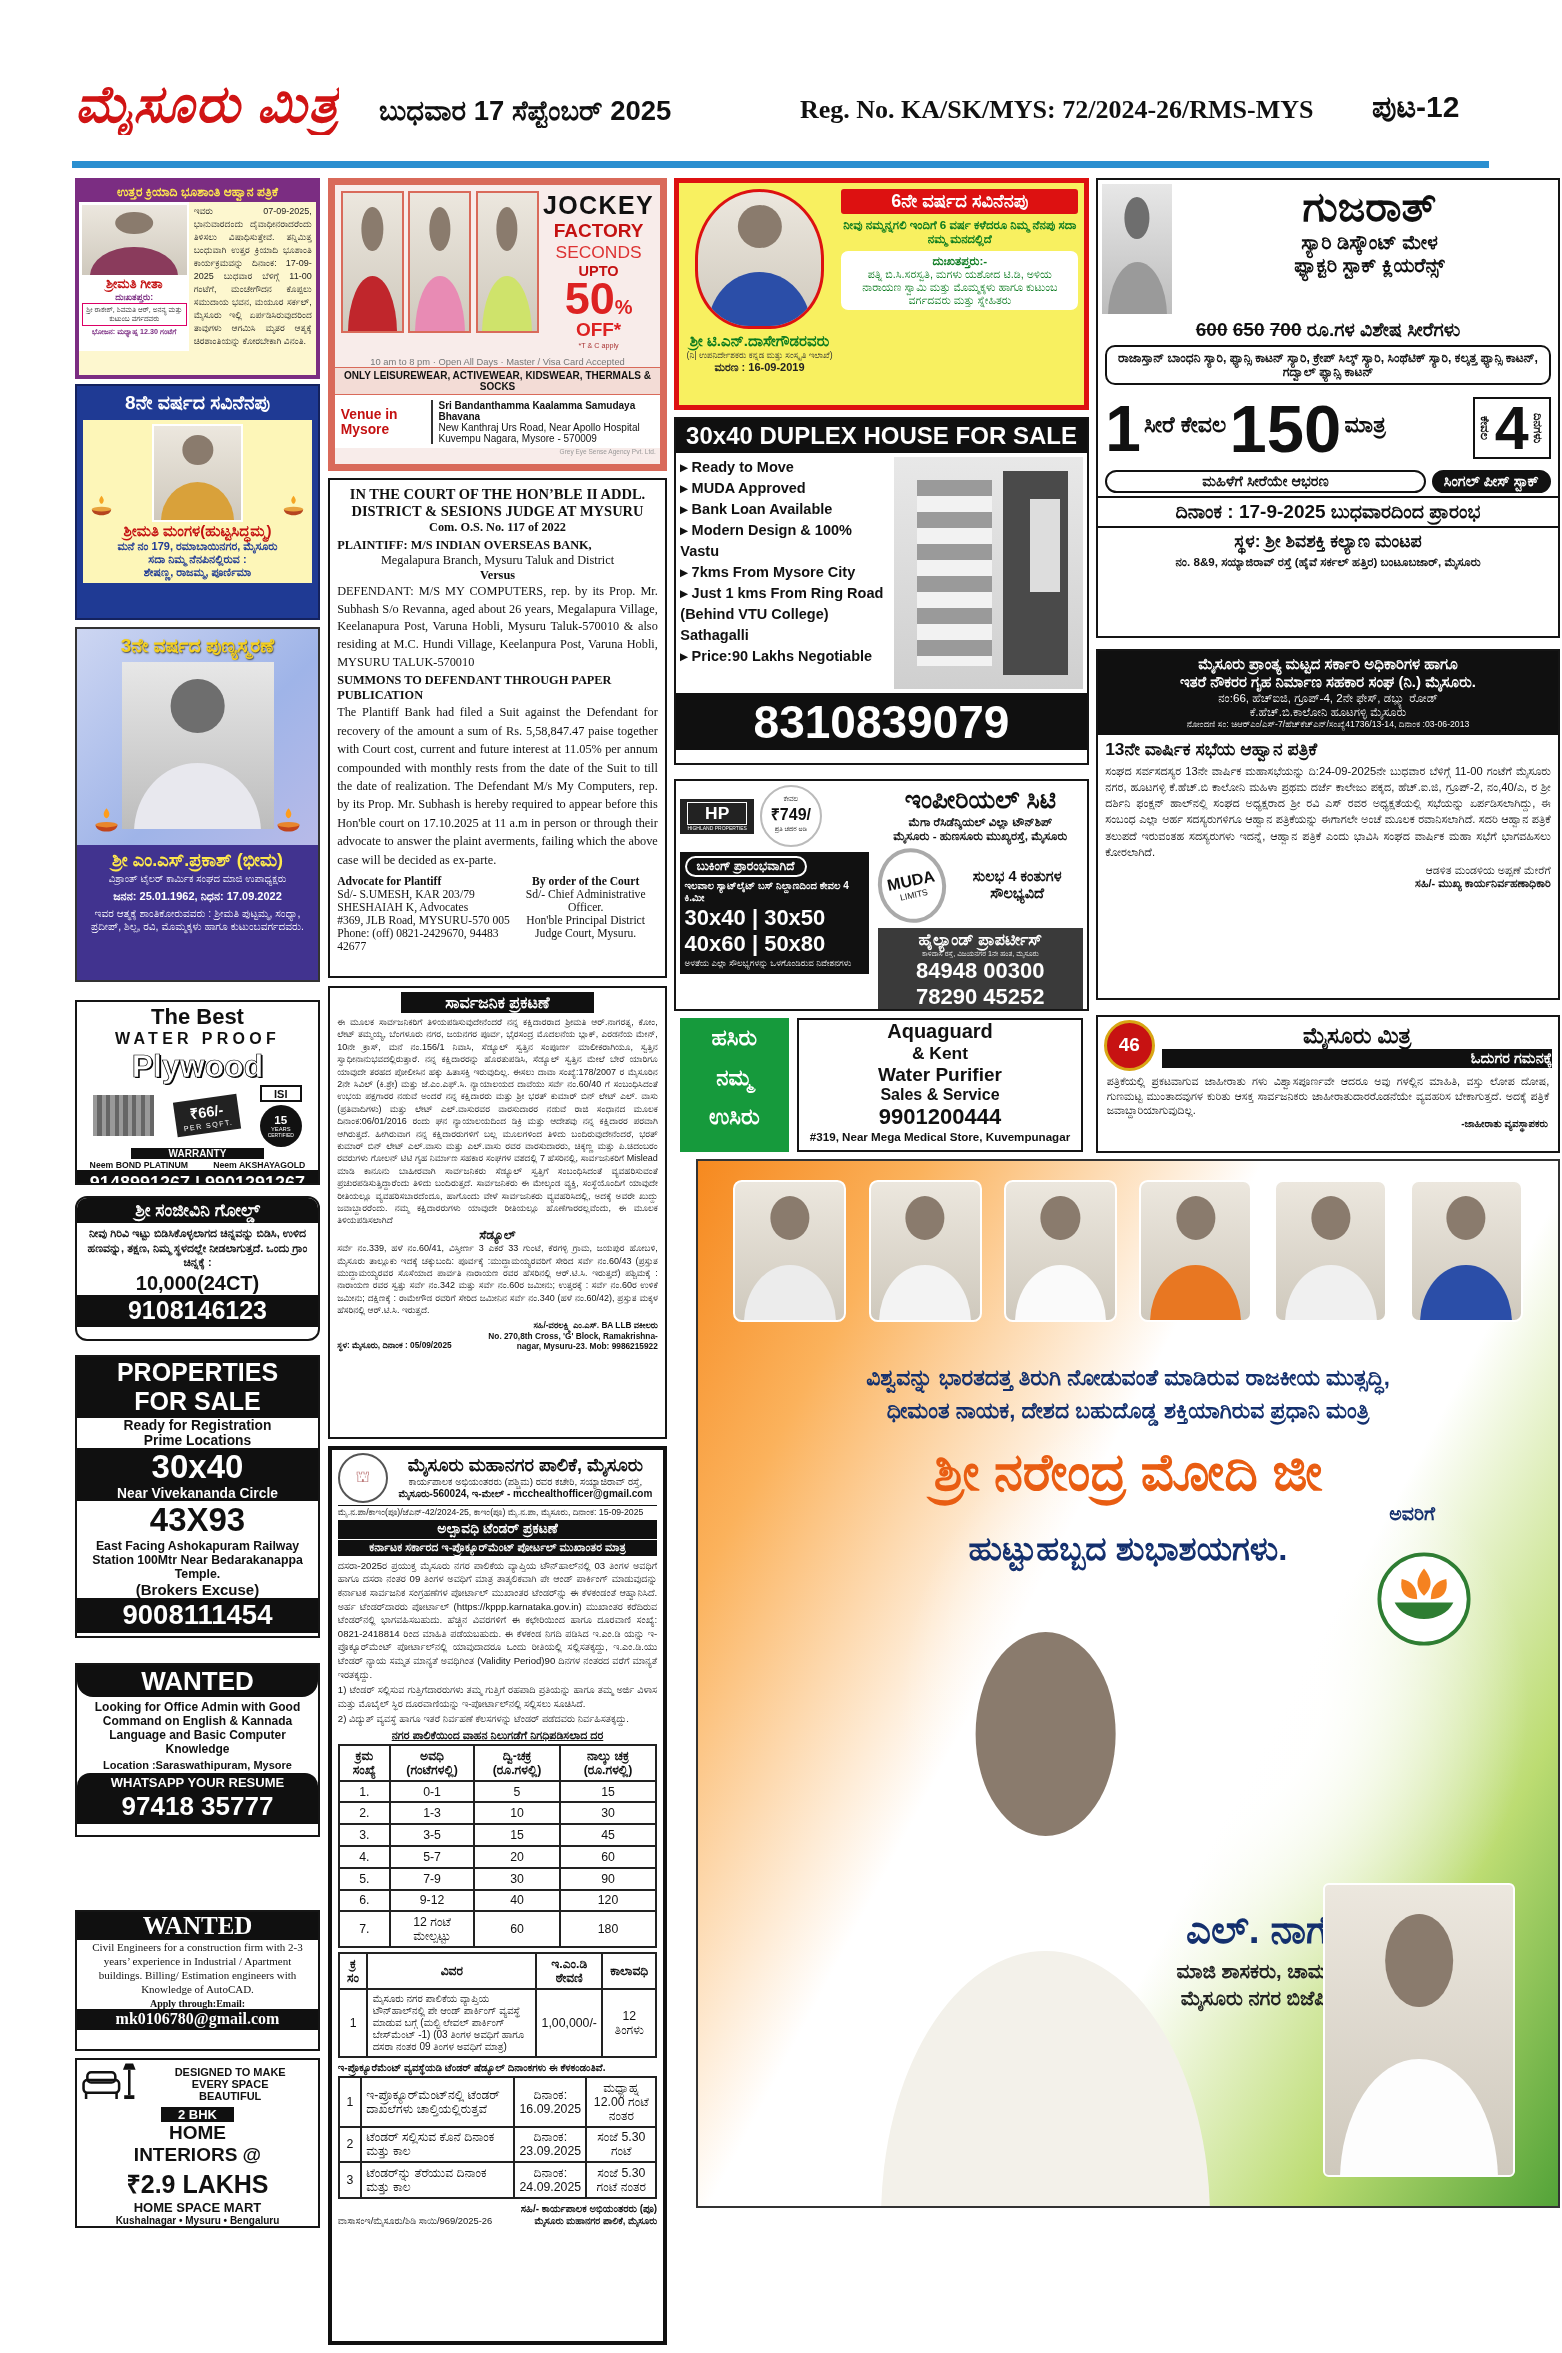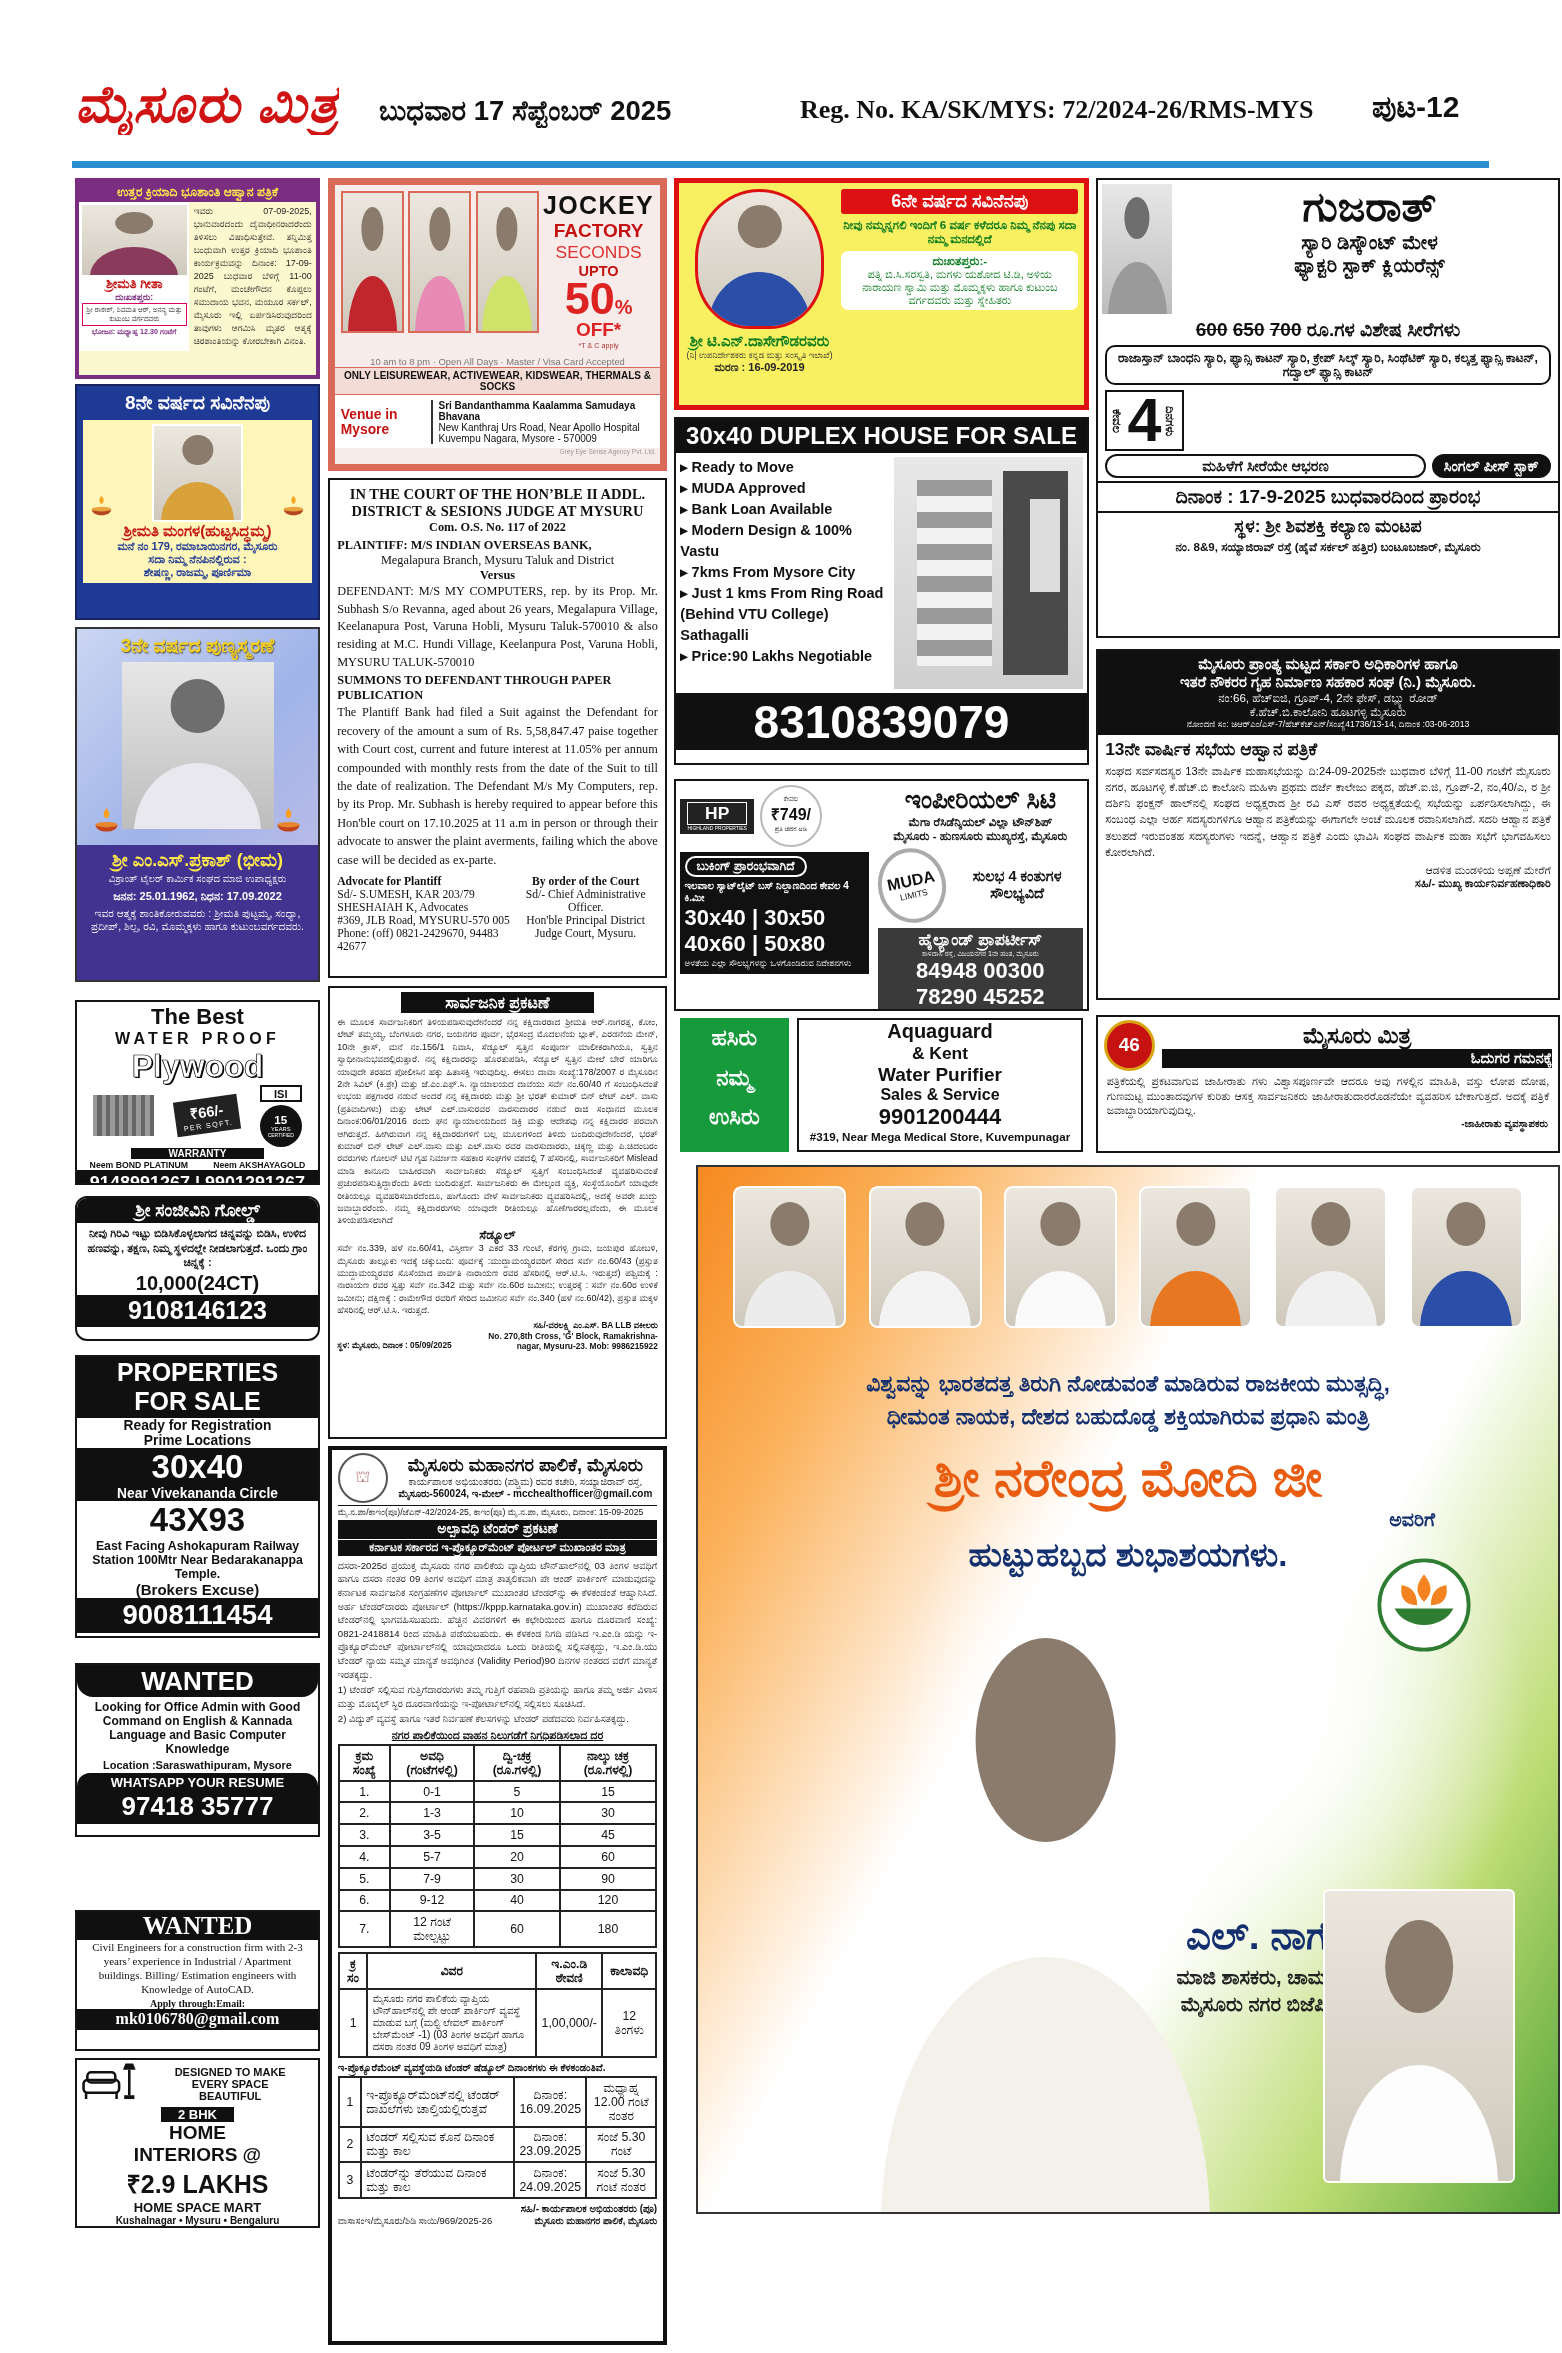--- a/index.html
+++ b/index.html
@@ -486,20 +486,26 @@
       </div>
     </div>
     <div class="c b" style="font-size:19px;">
       <span style="text-decoration:line-through;">600</span>
       <span style="text-decoration:line-through;">650</span>
       <span style="text-decoration:line-through;">700</span>
       <span>ರೂ.ಗಳ ವಿಶೇಷ ಸೀರೆಗಳು</span>
     </div>
     <div style="border:2.2px solid #111;border-radius:10px;margin:4.3px 7.2px;padding:4.3px 7.2px;font-size:12.3px;font-weight:bold;text-align:center;">ರಾಜಾಸ್ತಾನ್ ಬಾಂಧನಿ ಸ್ಯಾರಿ, ಫ್ಯಾನ್ಸಿ ಕಾಟನ್ ಸ್ಯಾರಿ, ಕ್ರೇಪ್ ಸಿಲ್ಕ್ ಸ್ಯಾರಿ, ಸಿಂಥೆಟಿಕ್ ಸ್ಯಾರಿ, ಕಲ್ಕತ್ತ ಫ್ಯಾನ್ಸಿ ಕಾಟನ್, ಗದ್ವಾಲ್ ಫ್ಯಾನ್ಸಿ ಕಾಟನ್</div>
     <div style="display:flex;align-items:center;padding:0 7.2px;">
+      <div style="flex:1;">
+        <span class="b" style="font-size:64px;vertical-align:middle;">1</span>
+        <span class="b" style="font-size:22px;">ಸೀರೆ ಕೇವಲ</span>
+        <span class="b" style="font-size:67px;vertical-align:middle;">150</span>
+        <span class="b" style="font-size:22px;">ಮಾತ್ರ</span>
+      </div>
       <div style="border:2.9px solid #111;display:flex;align-items:center;padding:1.4px 4.3px;gap:2.9px;">
         <span class="b" style="writing-mode:vertical-lr;font-size:11.6px;">ಕೇವಲ</span>
         <span class="b" style="font-size:61px;line-height:.9;">4</span>
         <span class="b" style="writing-mode:vertical-lr;font-size:11.6px;">ದಿನಗಳು</span>
       </div>
     </div>
     <div style="display:flex;gap:5.8px;padding:2.9px 7.2px;">
       <div class="pill b" style="font-size:14.5px;flex:1;text-align:center;">ಮಹಿಳೆಗೆ ಸೀರೆಯೇ ಆಭರಣ</div>
       <div class="pill b" style="font-size:14.5px;background:#111;color:#fff;text-align:center;">ಸಿಂಗಲ್ ಪೀಸ್ ಸ್ಟಾಕ್</div>
     </div>
@@ -531,21 +537,21 @@
         </div>
       <div style="flex:1;text-align:center;">
         <div class="b" style="font-size:22px;">ಮೈಸೂರು ಮಿತ್ರ</div>
         <div class="band b" style="font-size:14.5px;padding:1.4px 0;text-align:right;">ಓದುಗರ ಗಮನಕ್ಕೆ</div>
       </div>
     </div>
     <div class="j" style="font-size:11px;line-height:1.35;padding:0 8.7px;">ಪತ್ರಿಕೆಯಲ್ಲಿ ಪ್ರಕಟವಾಗುವ ಜಾಹೀರಾತು ಗಳು ವಿಶ್ವಾಸಪೂರ್ಣವೇ ಆದರೂ ಅವು ಗಳಲ್ಲಿನ ಮಾಹಿತಿ, ವಸ್ತು ಲೋಪ ದೋಷ, ಗುಣಮಟ್ಟ ಮುಂತಾದವುಗಳ ಕುರಿತು ಆಸಕ್ತ ಸಾರ್ವಜನಿಕರು ಜಾಹೀರಾತುದಾರರೊಡನೆಯೇ ವ್ಯವಹರಿಸ ಬೇಕಾಗುತ್ತದೆ. ಅದಕ್ಕೆ ಪತ್ರಿಕೆ ಜವಾಬ್ದಾರಿಯಾಗುವುದಿಲ್ಲ.</div>
     <div style="text-align:right;font-size:10px;font-weight:bold;padding-right:10px;">-ಜಾಹೀರಾತು ವ್ಯವಸ್ಥಾಪಕರು</div>
   </div>
 
-  <div class="abs" style="left:696px;top:1159px;width:864px;height:1049px;border:2.9px solid #333;background:radial-gradient(circle at 60% 52%,rgba(255,255,255,.96) 0 14%,rgba(255,255,255,0) 42%),linear-gradient(118deg,#f6891f 0%,#fbb25c 16%,#ffffff 40%,#ffffff 62%,#bcdc72 82%,#53a338 100%);margin-top:6px;">
+  <div class="abs" style="left:696px;top:1159px;width:864px;height:1049px;border:2.9px solid #333;background:radial-gradient(circle at 60% 52%,rgba(255,255,255,.96) 0 14%,rgba(255,255,255,0) 42%),linear-gradient(118deg,#f6891f 0%,#fbb25c 16%,#ffffff 40%,#ffffff 62%,#bcdc72 82%,#53a338 100%);">
     <div style="display:flex;justify-content:space-evenly;padding:19px 13px 0;">
       <div class="ph" style="width:109px;height:138px;border-radius:8.7px;border:2.9px solid #fff;--shirt:#ececec;"></div>
       <div class="ph" style="width:109px;height:138px;border-radius:8.7px;border:2.9px solid #fff;--shirt:#f3f3f3;"></div>
       <div class="ph" style="width:109px;height:138px;border-radius:8.7px;border:2.9px solid #fff;--shirt:#fafafa;"></div>
       <div class="ph" style="width:109px;height:138px;border-radius:8.7px;border:2.9px solid #fff;--shirt:#e87722;"></div>
       <div class="ph" style="width:109px;height:138px;border-radius:8.7px;border:2.9px solid #fff;--shirt:#f0f0f0;"></div>
       <div class="ph" style="width:109px;height:138px;border-radius:8.7px;border:2.9px solid #fff;--shirt:#2b4ea8;"></div>
     </div>
     <div class="c b" style="font-size:22px;color:#14306e;margin-top:43px;">ವಿಶ್ವವನ್ನು ಭಾರತದತ್ತ ತಿರುಗಿ ನೋಡುವಂತೆ ಮಾಡಿರುವ ರಾಜಕೀಯ ಮುತ್ಸದ್ಧಿ,</div>
     <div class="c b" style="font-size:22px;color:#14306e;margin-top:7.2px;">ಧೀಮಂತ ನಾಯಕ, ದೇಶದ ಬಹುದೊಡ್ಡ ಶಕ್ತಿಯಾಗಿರುವ ಪ್ರಧಾನಿ ಮಂತ್ರಿ</div>

